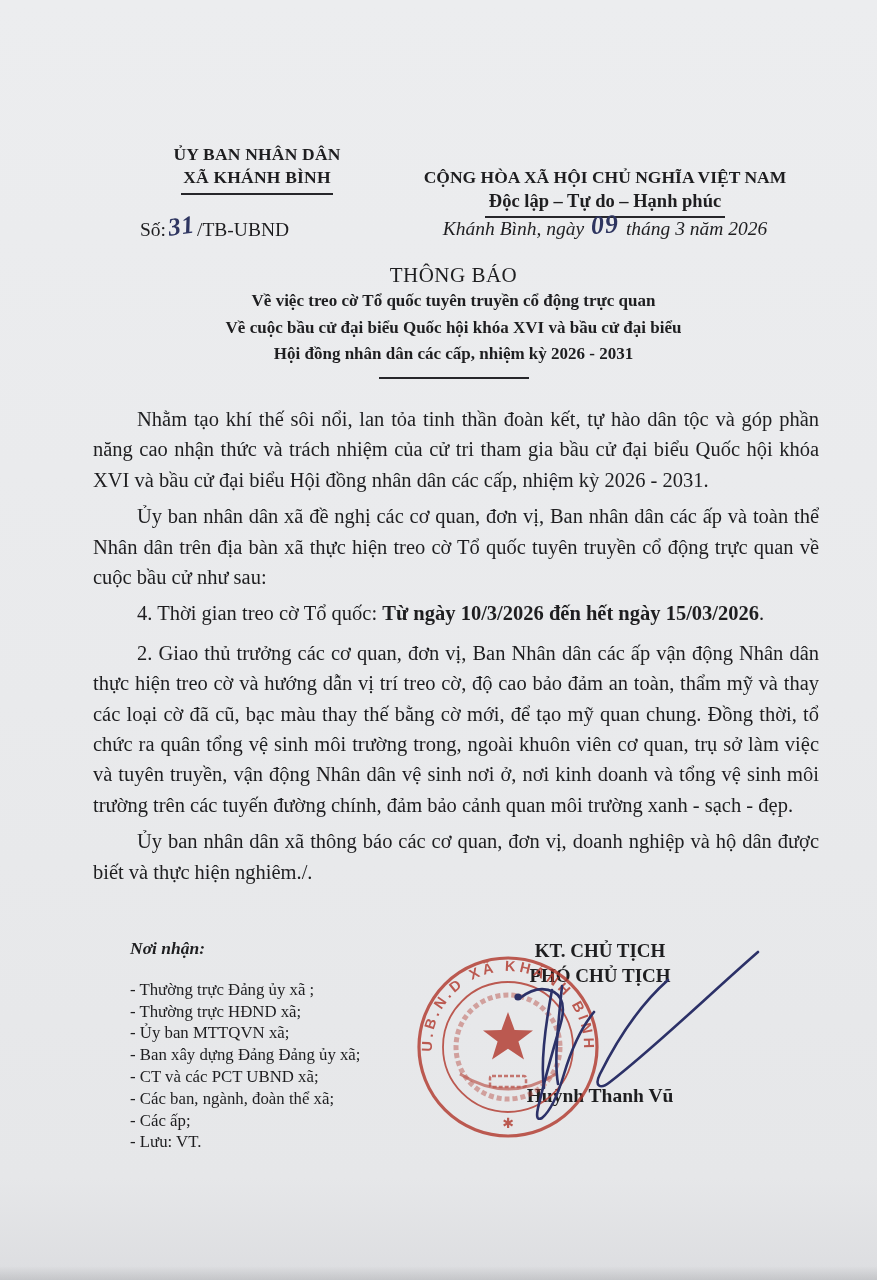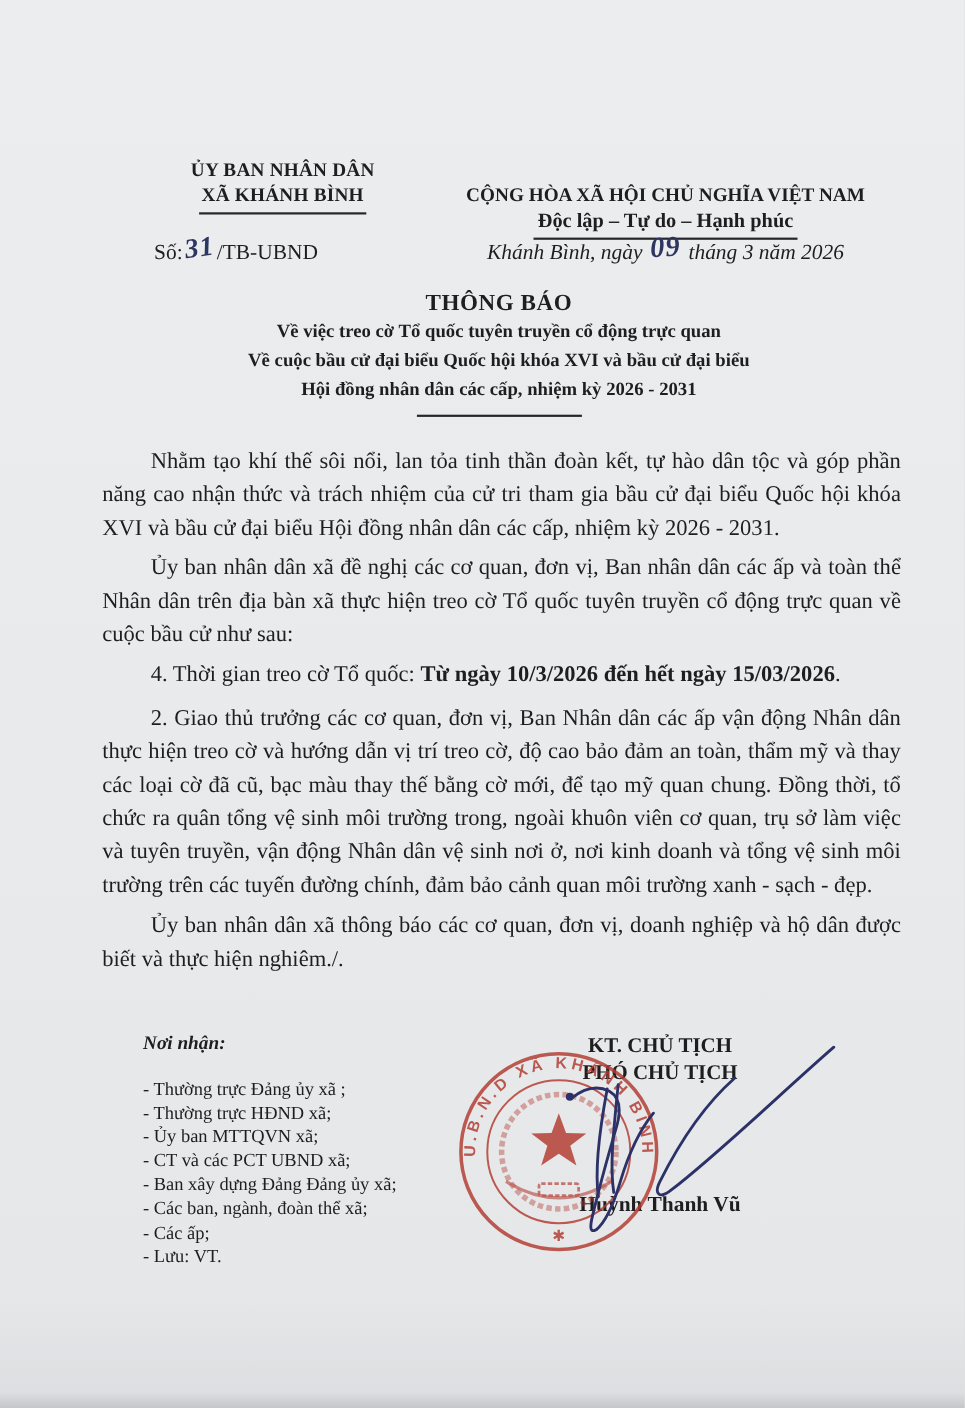--- a/index.html
+++ b/index.html
@@ -24,21 +24,21 @@
     border-bottom:2px solid #26262a;padding:0 4px 3px;}
   .doc-number{position:absolute;left:140px;top:214px;font-size:19.5px;}
   .handwritten{display:inline-block;font-style:italic;font-weight:bold;
     color:#2e3560;font-size:25px;transform:rotate(-8deg);letter-spacing:1px;
     position:relative;top:-2px;margin:0 2px;}
   .date-line{position:absolute;left:392px;top:212px;width:426px;text-align:center;
     font-style:italic;font-size:19.5px;}
   .date-line .handwritten{font-size:26px;transform:rotate(-4deg);}
   
   .title-block{position:absolute;left:90px;top:262px;width:727px;text-align:center;}
-  .title-heading{font-weight:bold;font-size:21px;letter-spacing:.5px;line-height:26px;}
+  .title-heading{font-weight:normal;font-size:21px;letter-spacing:.5px;line-height:26px;}
   .title-sub{font-weight:bold;font-size:17px;line-height:26.5px;}
   .title-divider{width:150px;height:0;border-bottom:2px solid #26262a;margin:9px auto 0;}
   
   .body-block{position:absolute;left:93px;top:404px;width:726px;
     font-size:20.5px;line-height:30.4px;text-align:justify;}
   .body-block p{margin:0 0 6px;text-indent:44px;}
   .body-block p.item{margin-bottom:9px;}
   .b{font-weight:bold;}
   
   .footer{position:absolute;left:130px;top:938px;width:690px;height:230px;}
@@ -94,22 +94,22 @@
     <p>Ủy ban nhân dân xã thông báo các cơ quan, đơn vị, doanh nghiệp và hộ dân được biết và thực hiện nghiêm./.</p>
   </div>
 
   <div class="footer">
 
     <div class="recipients">
       <div class="recipients-label">Nơi nhận:</div>
       <div>- Thường trực Đảng ủy xã ;</div>
       <div>- Thường trực HĐND xã;</div>
       <div>- Ủy ban MTTQVN xã;</div>
+      <div>- Ban xây dựng Đảng Đảng ủy xã;</div>
       <div>- CT và các PCT UBND xã;</div>
-      <div>- Ban xây dựng Đảng Đảng ủy xã;</div>
       <div>- Các ban, ngành, đoàn thể xã;</div>
       <div>- Các ấp;</div>
       <div>- Lưu: VT.</div>
     </div>
 
     <div class="sign-block">
       <div class="sign-title">KT. CHỦ TỊCH</div>
       <div class="sign-title">PHÓ CHỦ TỊCH</div>
       <div class="sign-name">Huỳnh Thanh Vũ</div>
     </div>

